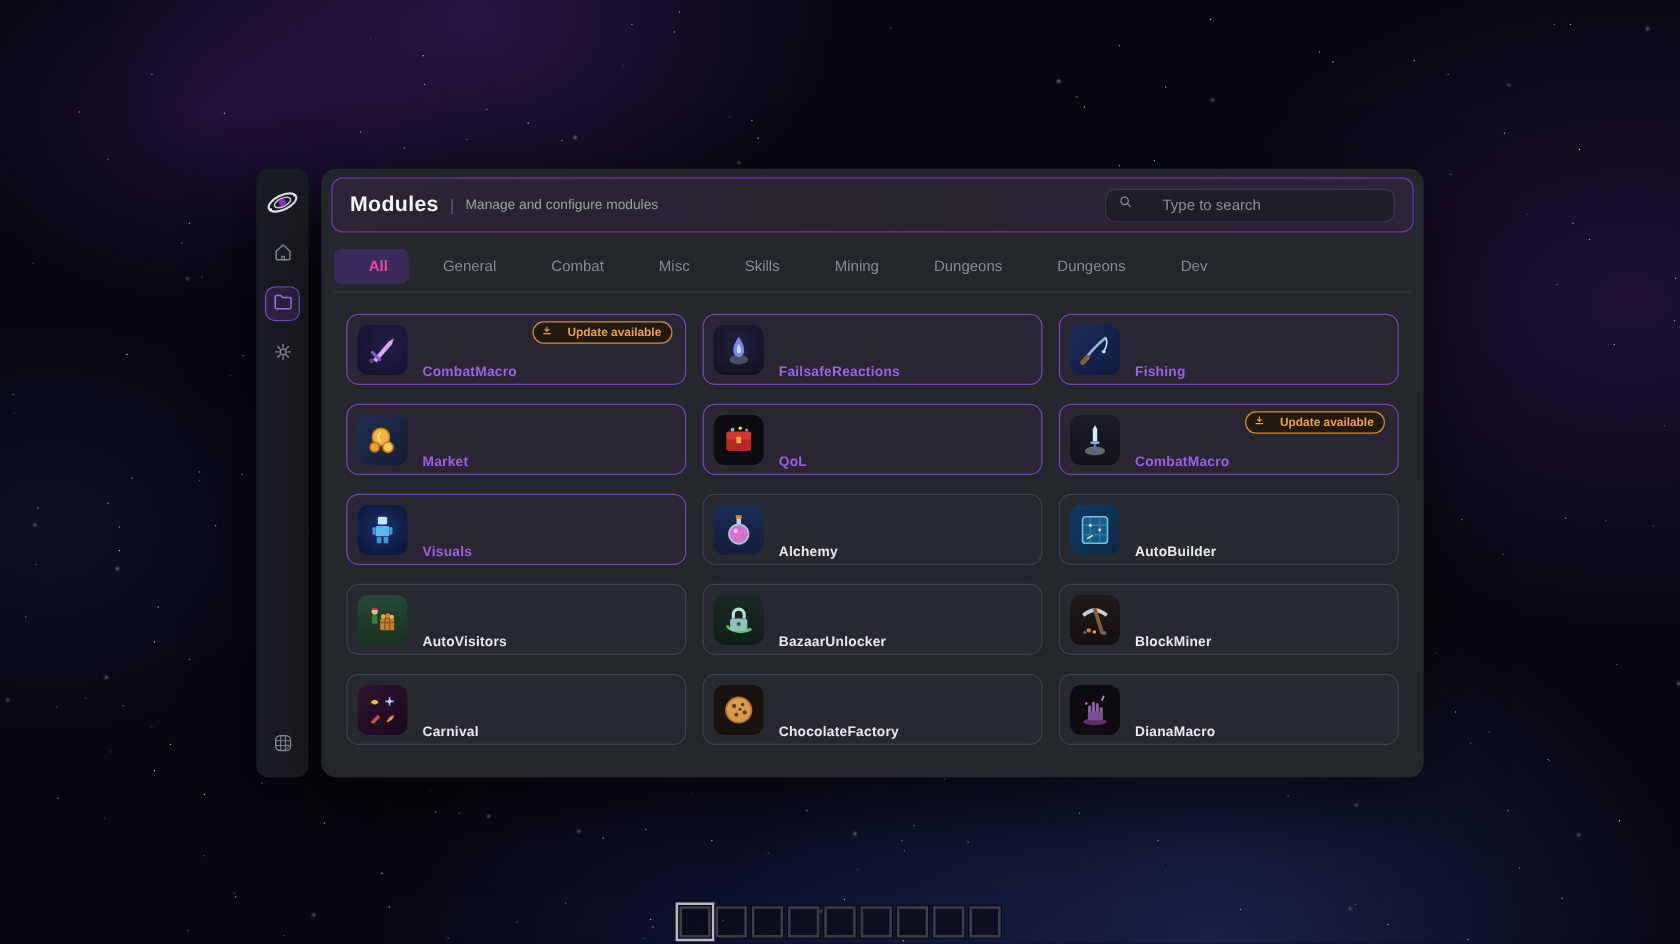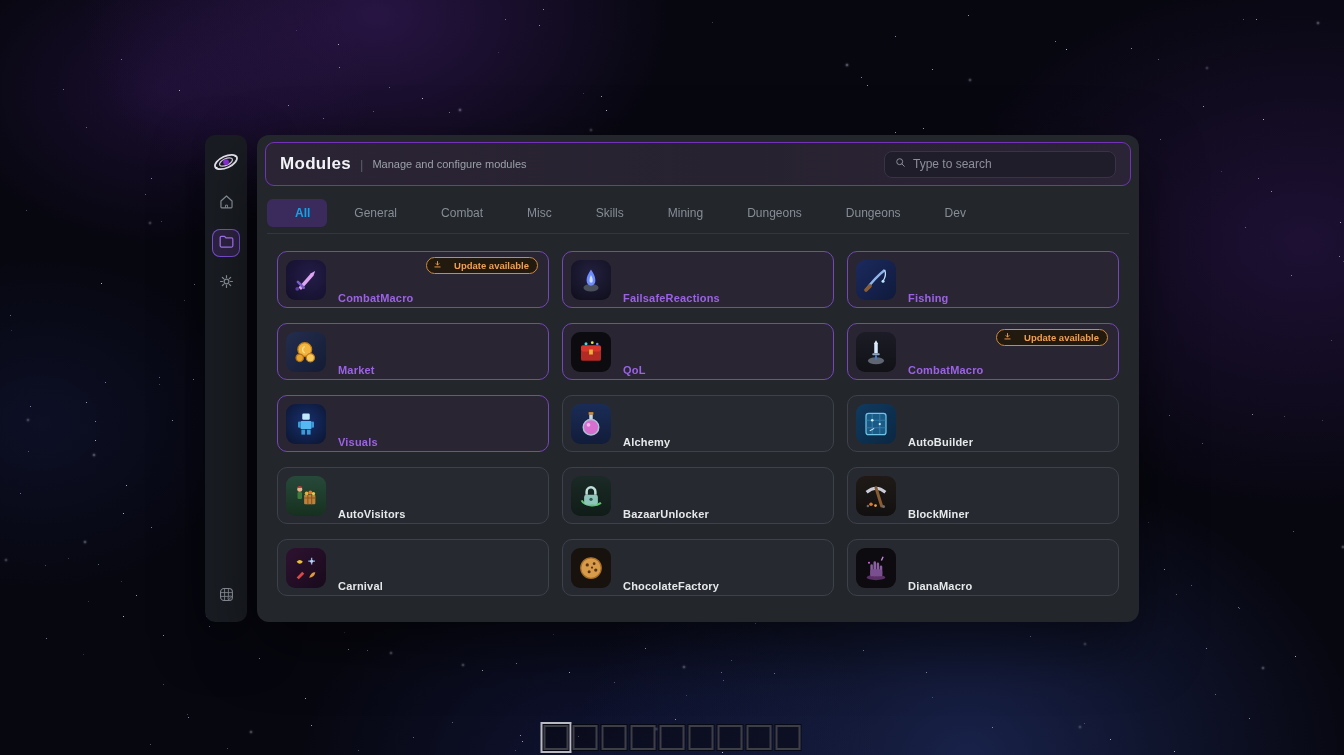--- a/index.html
+++ b/index.html
@@ -48,40 +48,40 @@
     background:linear-gradient(90deg,#2a2434,#272230 55%,#2b2336);
     border:1px solid #7233b8; border-radius:9px;
     display:flex; align-items:center; padding:0 14px;
   }
   .panel-title { color:#f2f3f5; font-size:17px; font-weight:bold; letter-spacing:.3px; }
   .title-sep { color:#5a5f68; margin:0 9px; font-size:13px; }
   .panel-subtitle { color:#9aa0a8; font-size:11px; }
   .search-box {
     margin-left:auto; width:232px; height:27px; background:#201d2b;
     border:1px solid #3a3347; border-radius:8px;
-    display:flex; align-items:center; padding:0 9px; gap:6px;
+    display:flex; align-items:center; padding:0 9px; gap:23px;
   }
   .search-box input {
     background:transparent; border:none; outline:none; color:#cfd2d8;
     font-size:12px; width:100%; font-family:"Liberation Sans",sans-serif;
   }
   .search-box input::placeholder { color:#8b8f98; }
 
   
   .tabbar {
     position:absolute; left:10px; top:63px; width:862px; height:36px;
     display:flex; align-items:center; gap:10px; padding-left:0;
     border-bottom:1px solid #33373d;
   }
   .tab {
     border:none; background:transparent; color:#868d96; font-size:12px;
     font-family:"Liberation Sans",sans-serif; padding:7px 17px; border-radius:6px;
     cursor:pointer; margin-bottom:6px;
   }
-  .tab.active { background:#3a2b5c; color:#0ea5e9; font-weight:bold;padding-left:28px; }
+  .tab.active { background:#3a2b5c; color:#ec4899; font-weight:bold;padding-left:28px; }
 
   
   .grid {
     position:absolute; left:20px; top:116px; width:842px;
     display:grid; grid-template-columns:repeat(3, 1fr); gap:15px 13px;
   }
   .card {
     position:relative; height:57px; border-radius:10px;
     background:#262a30; border:1px solid #3c414a;
     display:flex; align-items:center; padding-left:8px; cursor:pointer;

